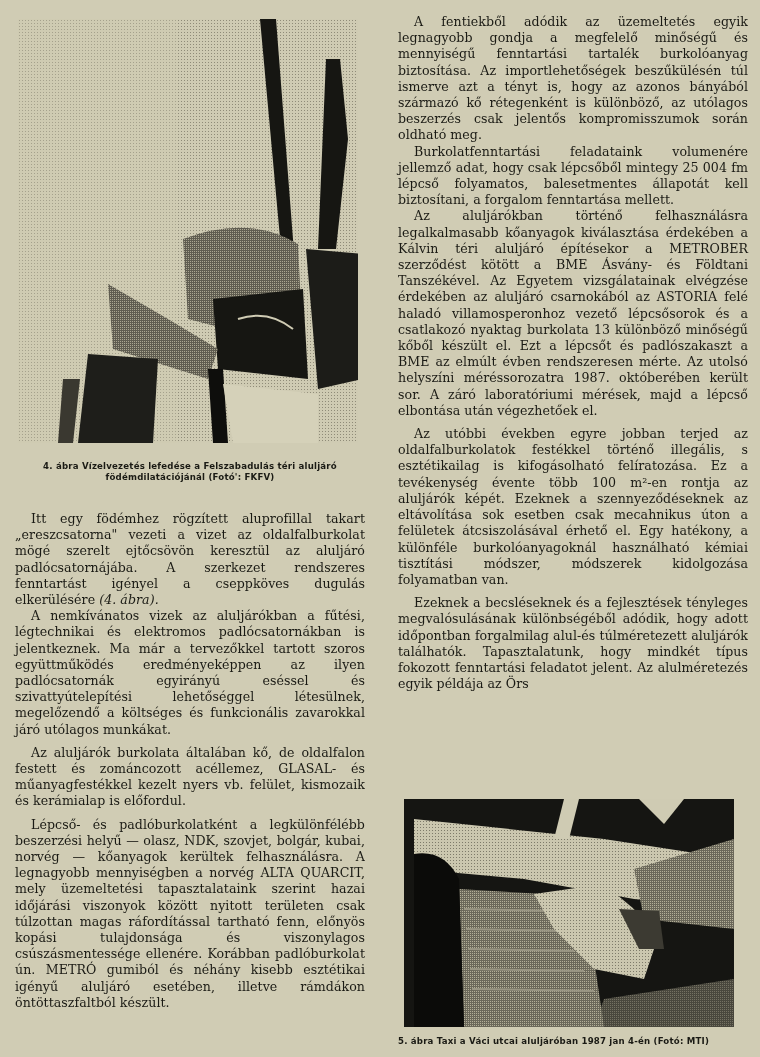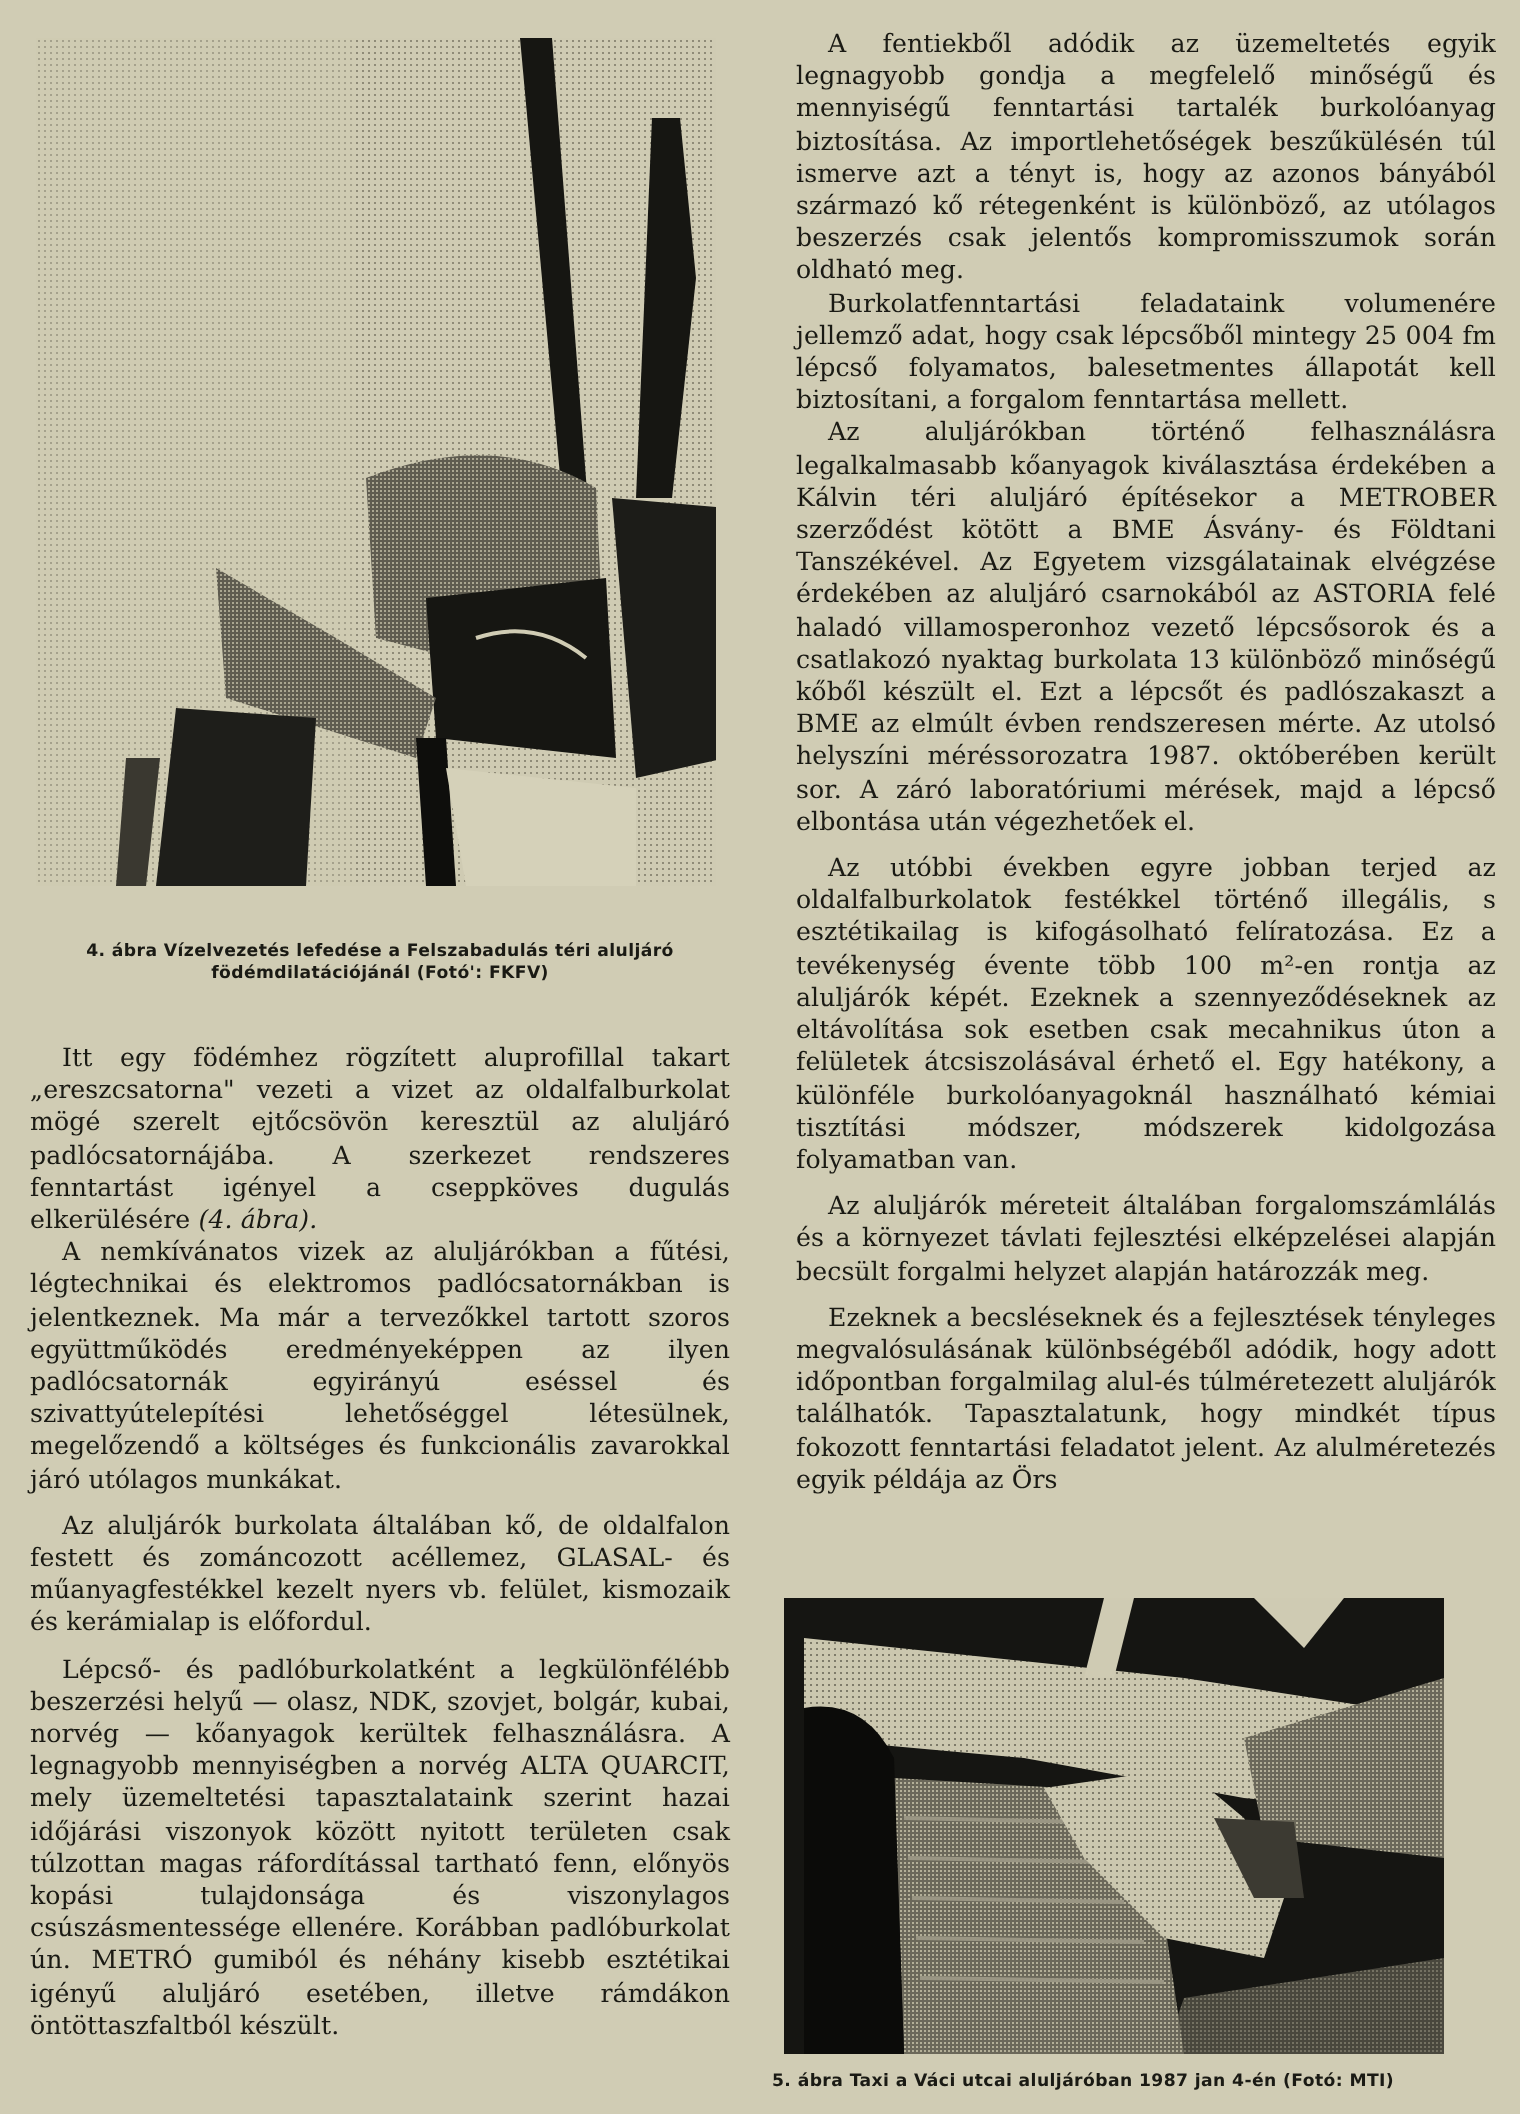--- a/index.html
+++ b/index.html
@@ -31,22 +31,22 @@
     .photo svg { display: block; width: 100%; height: 100%; }
     .caption {
       font-family: "DejaVu Sans", "Liberation Sans", sans-serif;
       font-weight: bold;
       font-size: 8.6px;
       line-height: 11px;
       text-align: center;
       letter-spacing: 0.2px;
     }
     .fig4 .photo { width: 340px; height: 424px; margin-left: 3px; margin-top: 19px; }
-    .fig4 .caption { margin-top: 28px; padding: 0 4px; }
-    .fig5 { position: absolute; left: 392px; top: 799px; width: 284px; }
+    .fig4 .caption { margin-top: 18px; padding: 0 4px; }
+    .fig5 { position: absolute; left: 404px; top: 799px; width: 284px; }
     .fig5 .photo { width: 330px; height: 228px; }
     .fig5 .caption { margin-top: 9px; text-align: left; white-space: nowrap; margin-left: -6px; }
     em { }
   </style>
 </head>
 <body>
 
 <div class="col col-left">
   <div class="fig fig4">
     <div class="photo">
@@ -85,21 +85,20 @@
     <p class="gap">Az aluljárók burkolata általában kő, de oldalfalon festett és zománcozott acéllemez, GLASAL- és műanyagfestékkel kezelt nyers vb. felület, kismozaik és kerámialap is előfordul.</p>
     <p class="gap">Lépcső- és padlóburkolatként a legkülönfélébb beszerzési helyű — olasz, NDK, szovjet, bolgár, kubai, norvég — kőanyagok kerültek felhasználásra. A legnagyobb mennyiségben a norvég ALTA QUARCIT, mely üzemeltetési tapasztalataink szerint hazai időjárási viszonyok között nyitott területen csak túlzottan magas ráfordítással tartható fenn, előnyös kopási tulajdonsága és viszonylagos csúszásmentessége ellenére. Korábban padlóburkolat ún. METRÓ gumiból és néhány kisebb esztétikai igényű aluljáró esetében, illetve rámdákon öntöttaszfaltból készült.</p>
   </div>
 </div>
 
 <div class="col col-right" style="top:14px">
   <p>A fentiekből adódik az üzemeltetés egyik legnagyobb gondja a megfelelő minőségű és mennyiségű fenntartási tartalék burkolóanyag biztosítása. Az importlehetőségek beszűkülésén túl ismerve azt a tényt is, hogy az azonos bányából származó kő rétegenként is különböző, az utólagos beszerzés csak jelentős kompromisszumok során oldható meg.</p>
   <p>Burkolatfenntartási feladataink volumenére jellemző adat, hogy csak lépcsőből mintegy 25 004 fm lépcső folyamatos, balesetmentes állapotát kell biztosítani, a forgalom fenntartása mellett.</p>
   <p>Az aluljárókban történő felhasználásra legalkalmasabb kőanyagok kiválasztása érdekében a Kálvin téri aluljáró építésekor a METROBER szerződést kötött a BME Ásvány- és Földtani Tanszékével. Az Egyetem vizsgálatainak elvégzése érdekében az aluljáró csarnokából az ASTORIA felé haladó villamosperonhoz vezető lépcsősorok és a csatlakozó nyaktag burkolata 13 különböző minőségű kőből készült el. Ezt a lépcsőt és padlószakaszt a BME az elmúlt évben rendszeresen mérte. Az utolsó helyszíni méréssorozatra 1987. októberében került sor. A záró laboratóriumi mérések, majd a lépcső elbontása után végezhetőek el.</p>
   <p class="gap">Az utóbbi években egyre jobban terjed az oldalfalburkolatok festékkel történő illegális, s esztétikailag is kifogásolható felíratozása. Ez a tevékenység évente több 100 m²-en rontja az aluljárók képét. Ezeknek a szennyeződéseknek az eltávolítása sok esetben csak mecahnikus úton a felületek átcsiszolásával érhető el. Egy hatékony, a különféle burkolóanyagoknál használható kémiai tisztítási módszer, módszerek kidolgozása folyamatban van.</p>
-  <p class="gap">Az aluljárók méreteit általában forgalomszámlálás és a környezet távlati fejlesztési elképzelései alapján becsült forgalmi helyzet alapján határozzák meg.</p>
   <p class="gap">Ezeknek a becsléseknek és a fejlesztések tényleges megvalósulásának különbségéből adódik, hogy adott időpontban forgalmilag alul-és túlméretezett aluljárók találhatók. Tapasztalatunk, hogy mindkét típus fokozott fenntartási feladatot jelent. Az alulméretezés egyik példája az Örs</p>
 </div>
 
 <div class="fig fig5">
   <div class="photo">
     <svg viewBox="0 0 330 228" preserveAspectRatio="none">
       <defs>
         <pattern id="g1" width="2" height="2" patternUnits="userSpaceOnUse">
           <rect width="2" height="2" fill="#6b685a"></rect>
           <rect x="0" y="0" width="1" height="1" fill="#b3af98"></rect>

